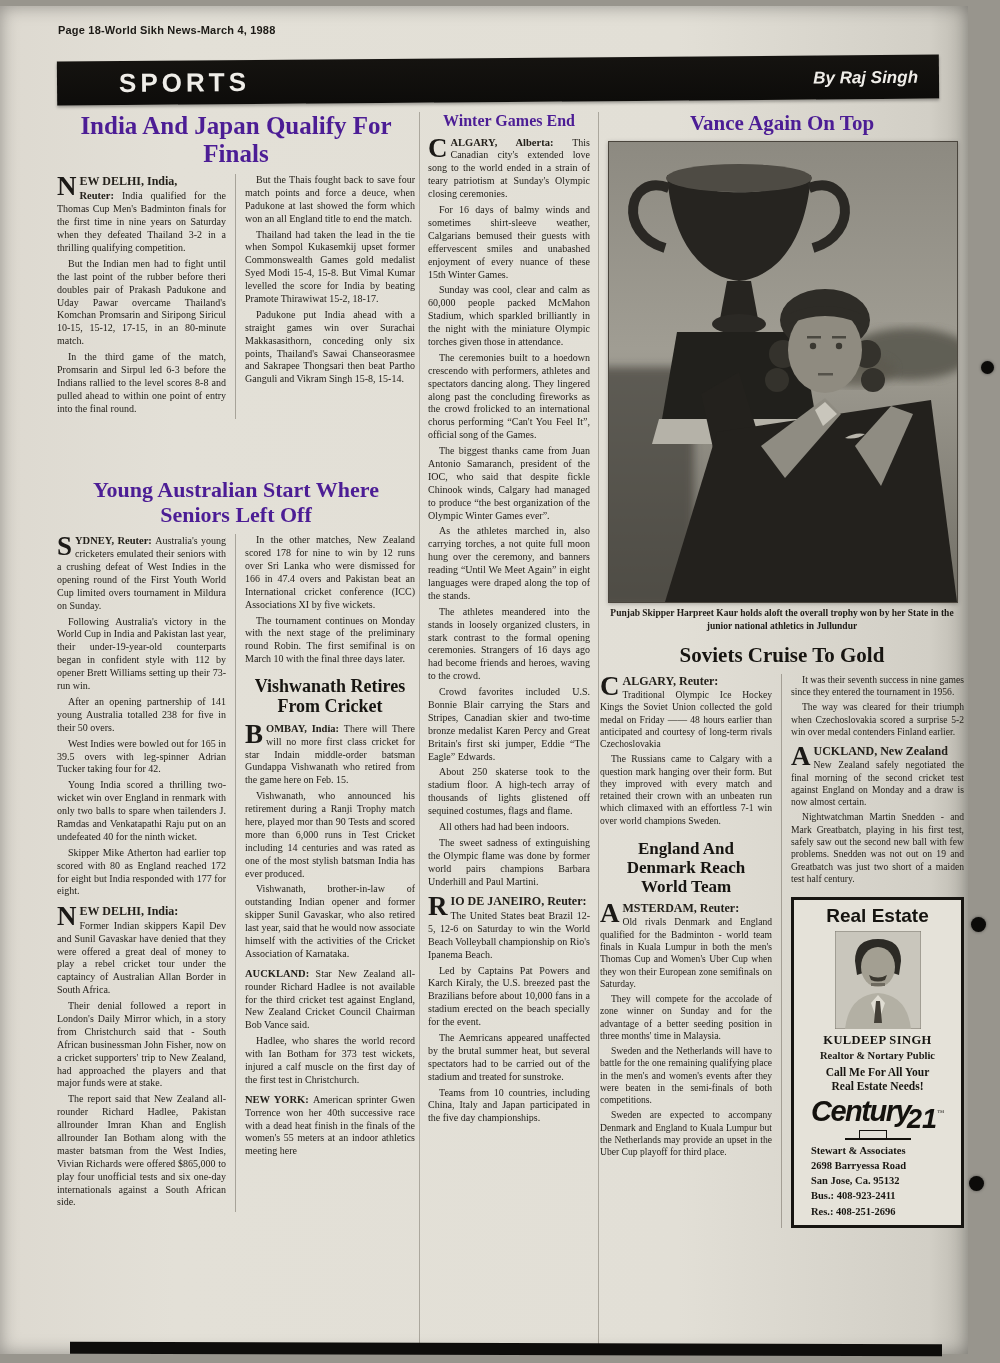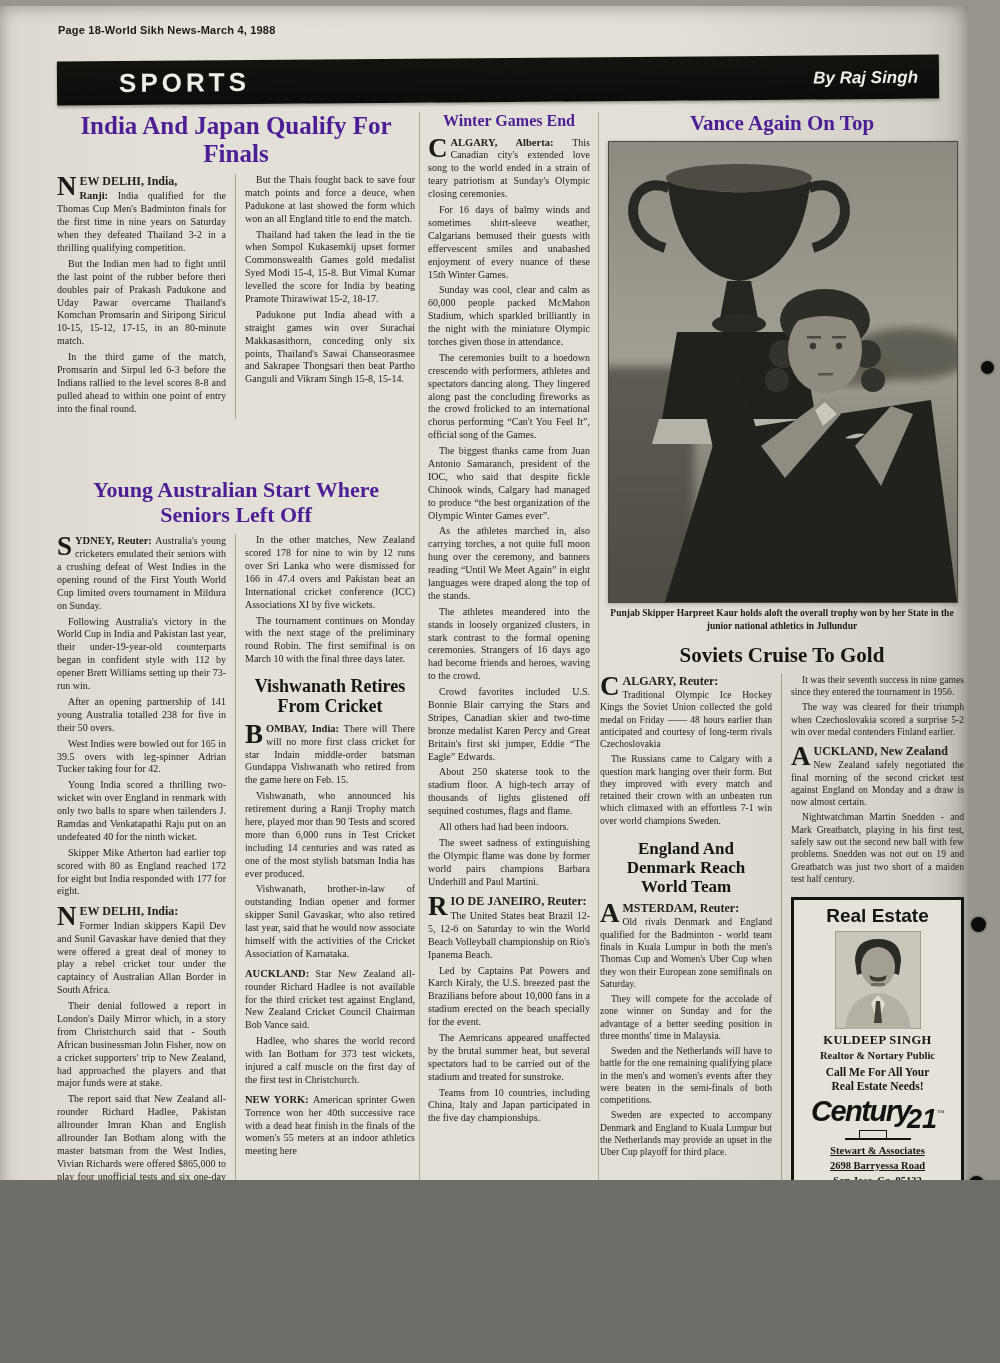--- a/index.html
+++ b/index.html
@@ -1,17 +1,17 @@
 <!DOCTYPE html>
 <html><head>
 <meta charset="utf-8">
 <style>
   html,body{margin:0;padding:0;}
   body{background:#6f6d67;font-family:"Liberation Serif","DejaVu Serif",serif;}
-  .page{position:relative;width:1000px;height:1180px;overflow:hidden;background:#98958d;}
+  .page{position:relative;width:1000px;height:1363px;overflow:hidden;background:#98958d;}
   .paper{position:absolute;left:0;top:6px;width:968px;height:1348px;
     background:linear-gradient(90deg,#ddd9d0 0%,#e3e0d7 18%,#e2dfd6 70%,#d2cfc6 96%,#bcb9b0 100%);
     box-shadow:0 0 18px rgba(0,0,0,.35) inset;}
   .ink{color:#211e19;}
   
   .header-line{position:absolute;left:58px;top:24px;font:bold 11px/1.2 "Liberation Sans",sans-serif;color:#1c1a16;letter-spacing:.2px;}
   .banner{position:absolute;left:57px;top:58px;width:882px;height:44px;background:linear-gradient(180deg,#151310,#0d0c0a);
     display:flex;align-items:center;justify-content:space-between;transform:rotate(-0.45deg);
     box-shadow:0 2px 3px rgba(0,0,0,.3);}
   .banner-title{margin-left:62px;color:#efede8;font:bold 26px/1 "Liberation Sans",sans-serif;letter-spacing:4px;}
@@ -52,21 +52,21 @@
   .ad-photo{display:block;margin:0 auto;}
   .ad-name{font-weight:bold;font-size:12.5px;text-align:center;margin-top:4px;letter-spacing:.4px;color:#171511;}
   .ad-role{font-weight:bold;font-size:10.5px;text-align:center;margin-top:2px;color:#1b1914;}
   .ad-tagline{font-weight:bold;font-size:11.5px;line-height:1.25;text-align:center;margin:4px 8px 2px;color:#171511;}
   .c21{margin-top:3px;white-space:nowrap;color:#14120e;}
   .c21-word{font:bold 29px/1 "Liberation Sans",sans-serif;font-style:italic;letter-spacing:-1.5px;}
   .c21-num{font:bold 27px/1 "Liberation Sans",sans-serif;font-style:italic;margin-left:-3px;display:inline-block;transform:translateY(7px);}
   .c21-tm{font-size:7px;vertical-align:super;}
   .c21-building{width:66px;height:10px;margin:2px auto 2px;border-bottom:2px solid #14120e;position:relative;}
   .c21-building::before{content:"";position:absolute;left:14px;top:2px;width:26px;height:7px;border:1.5px solid #14120e;}
-  .ad-lines{font-weight:bold;font-size:10.5px;line-height:1.45;text-align:center;margin-top:3px;color:#171511;text-decoration:underline;}
+  .ad-lines{font-weight:bold;font-size:10.5px;line-height:1.45;text-align:left;margin-top:3px;color:#171511;}
   
   .punch{position:absolute;border-radius:50%;background:#0c0b09;box-shadow:0 0 3px rgba(0,0,0,.5);}
   .punch1{left:981px;top:361px;width:13px;height:13px;}
   .punch2{left:971px;top:917px;width:15px;height:15px;}
   .punch3{left:969px;top:1176px;width:15px;height:15px;}
   .bottom-bar{position:absolute;left:70px;top:1343px;width:872px;height:12px;background:#0e0d0b;transform:rotate(.15deg);}
   .paras{overflow:hidden;}
 </style>
 </head>
 <body>
@@ -78,21 +78,21 @@
 
   <div class="banner">
     <span class="banner-title">SPORTS</span>
     <span class="banner-byline">By Raj Singh</span>
   </div>
 
   <div class="sec-left1">
     <div class="h1">India And Japan Qualify For Finals</div>
     <div class="cols">
       <div class="col paras">
-          <p class="para noindent"><span class="dropcap">N</span><span class="dl-head">EW DELHI, India,</span><br><b class="lead">Ranji: </b>India qualified for the Thomas Cup Men's Badminton finals for the first time in nine years on Saturday when they defeated Thailand 3-2 in a thrilling qualifying competition.</p>
+          <p class="para noindent"><span class="dropcap">N</span><span class="dl-head">EW DELHI, India,</span><br><b class="lead">Reuter: </b>India qualified for the Thomas Cup Men's Badminton finals for the first time in nine years on Saturday when they defeated Thailand 3-2 in a thrilling qualifying competition.</p>
           <p class="para">But the Indian men had to fight until the last point of the rubber before theri doubles pair of Prakash Padukone and Uday Pawar overcame Thailand's Komchan Promsarin and Siripong Siricul 10-15, 15-12, 17-15, in an 80-minute match.</p>
           <p class="para">In the third game of the match, Promsarin and Sirpul led 6-3 before the Indians rallied to the level scores 8-8 and pulled ahead to within one point of entry into the final round.</p>
         </div>
       <div class="col paras">
           <p class="para">But the Thais fought back to save four match points and force a deuce, when Padukone at last showed the form which won an all England title to end the match.</p>
           <p class="para">Thailand had taken the lead in the tie when Sompol Kukasemkij upset former Commonswealth Games gold medalist Syed Modi 15-4, 15-8. But Vimal Kumar levelled the score for India by beating Pramote Thirawiwat 15-2, 18-17.</p>
           <p class="para">Padukone put India ahead with a straight games win over Surachai Makkasasithorn, conceding only six points, Thailand's Sawai Chanseorasmee and Sakrapee Thongsari then beat Partho Ganguli and Vikram Singh 15-8, 15-14.</p>
         </div>
     </div>
   </div>

